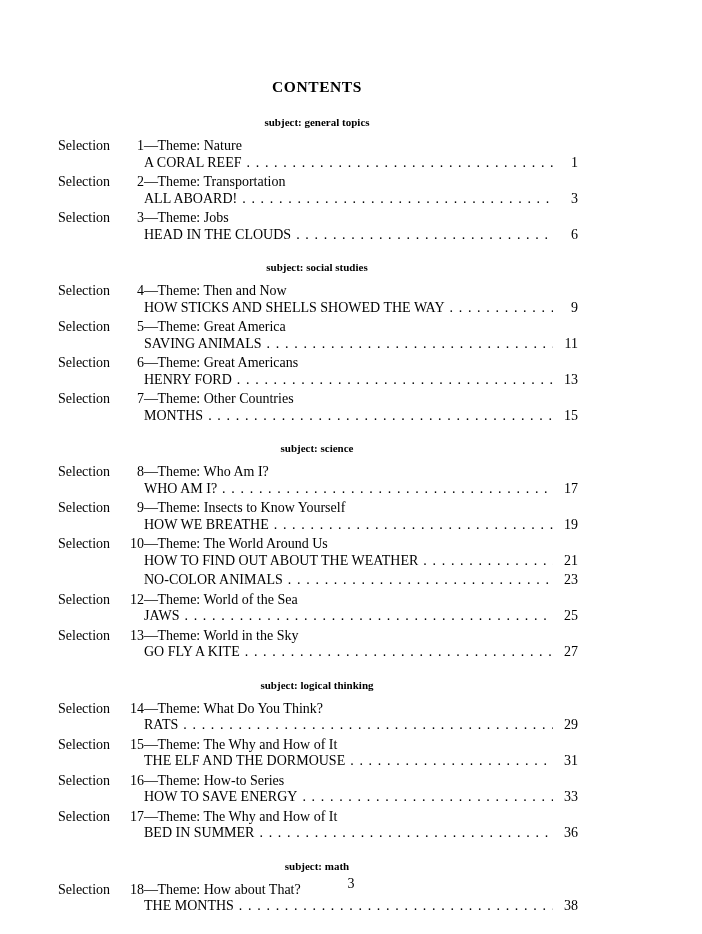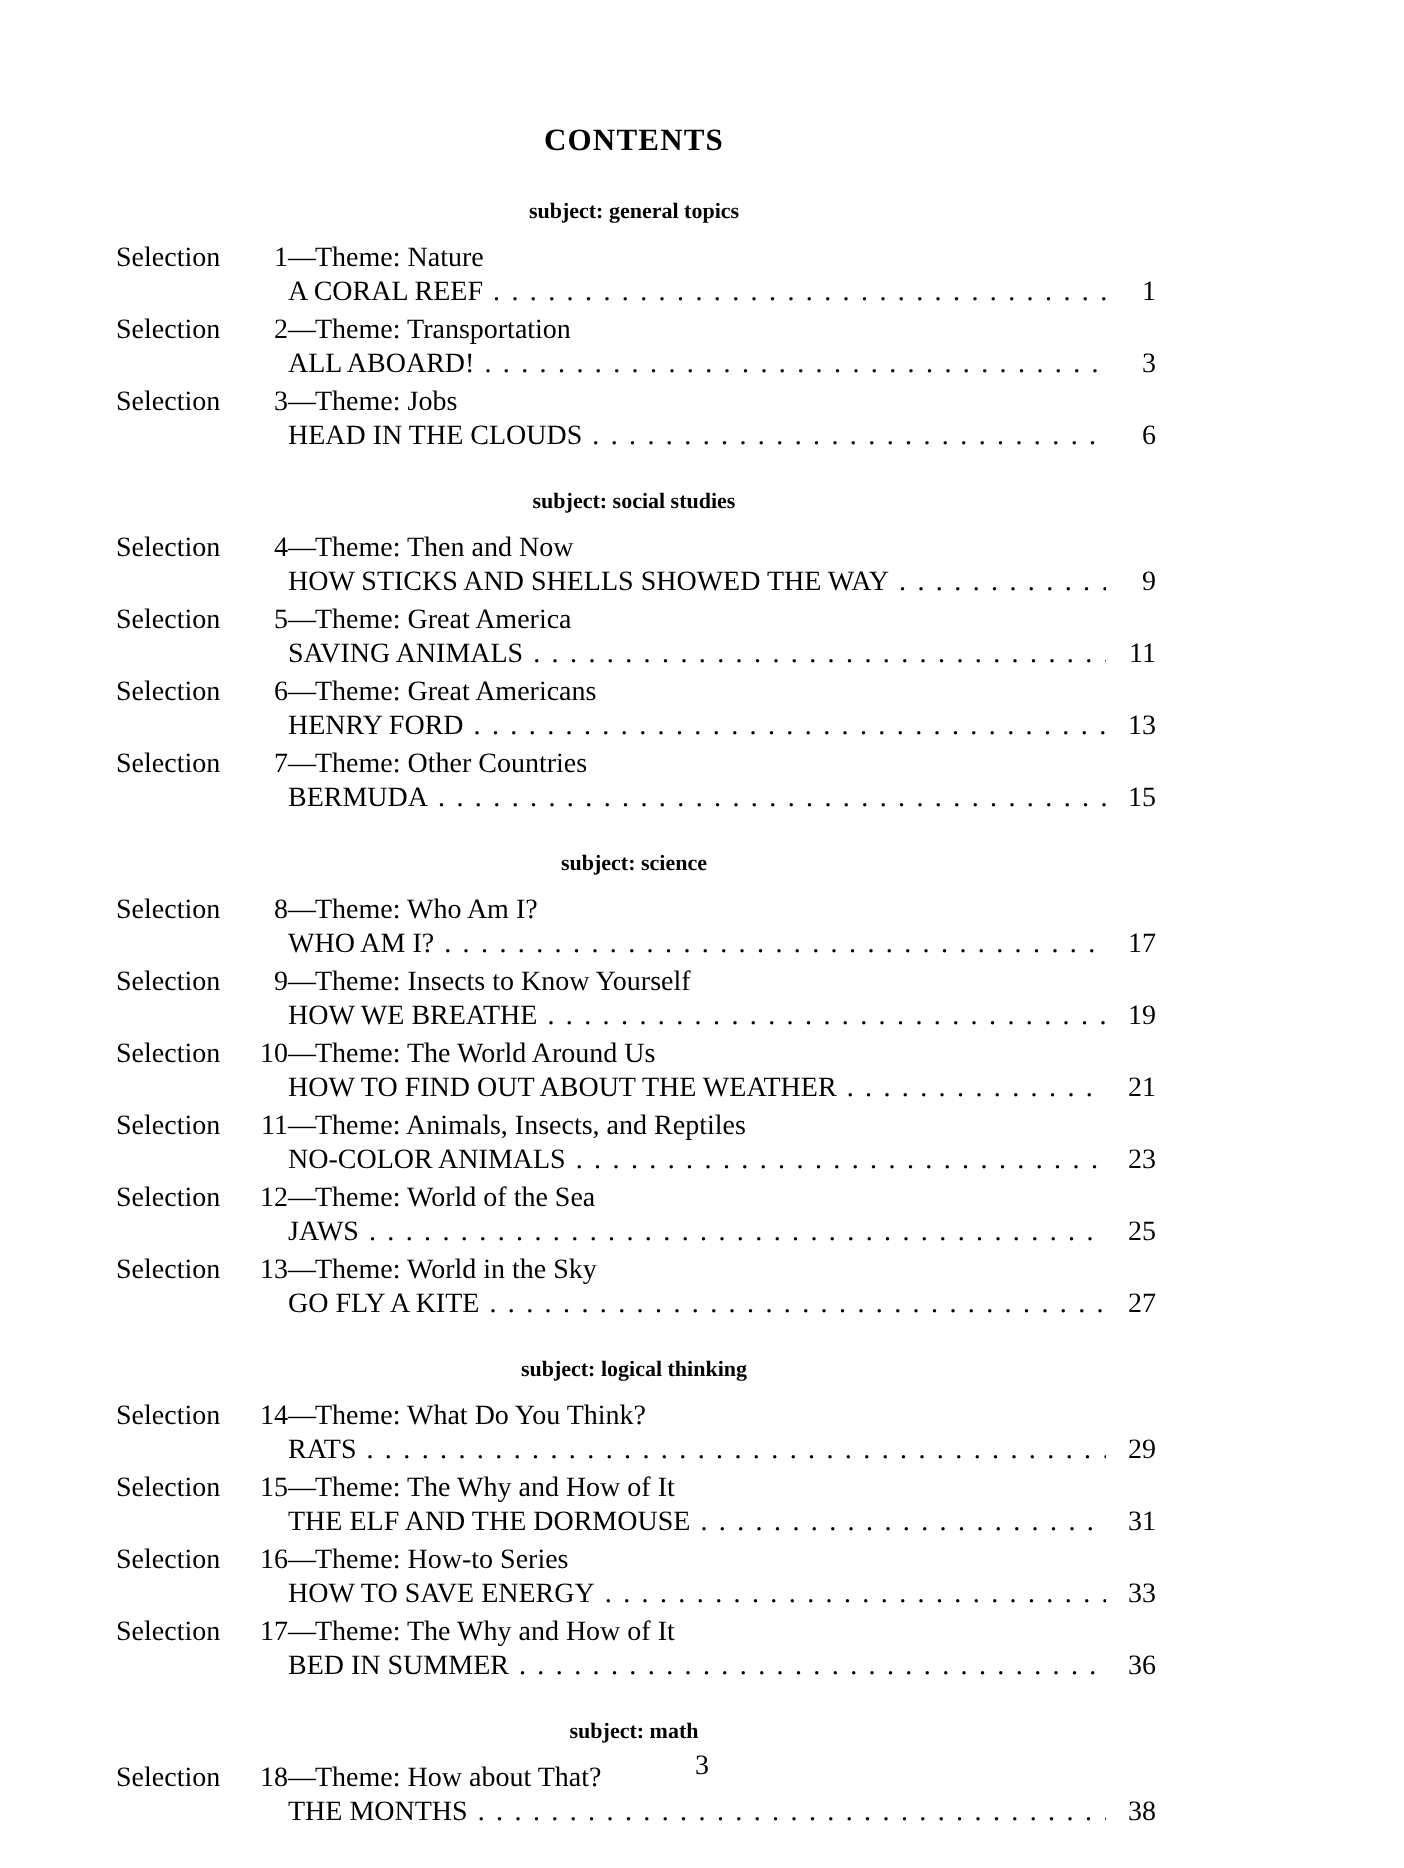--- a/index.html
+++ b/index.html
@@ -12,21 +12,21 @@
     height: 934px;
     font-family: "Liberation Serif", serif;
     color: #000000;
     position: relative;
     overflow: hidden;
   }
   .page {
     width: 634px;
     height: 934px;
     box-sizing: border-box;
-    padding: 62px 56px 0 56px;
+    padding: 78px 56px 0 56px;
     position: relative;
   }
   .doc-title {
     text-align: center;
     font-weight: bold;
     font-size: 15.5px;
     letter-spacing: 0.6px;
     margin: 0 0 20px 0;
   }
   .section-heading {
@@ -154,21 +154,21 @@
           <div class="entry-line1"><span class="sel-word">Selection</span><span class="sel-num">6</span><span class="dash">—</span><span>Theme: Great Americans</span></div>
           <div class="entry-line2">
             <span class="title-text">HENRY FORD</span>
             <span class="leader">. . . . . . . . . . . . . . . . . . . . . . . . . . . . . . . . . . . . . . . . . . . . . . . . . . . . . . . . . . . . . . . . . . . . . . . . . . . . . . . . . . . . . . . . . </span>
             <span class="page-num">13</span>
           </div>
         </div>
         <div class="entry">
           <div class="entry-line1"><span class="sel-word">Selection</span><span class="sel-num">7</span><span class="dash">—</span><span>Theme: Other Countries</span></div>
           <div class="entry-line2">
-            <span class="title-text">BERMUDA</span>
+            <span class="title-text">MONTHS</span>
             <span class="leader">. . . . . . . . . . . . . . . . . . . . . . . . . . . . . . . . . . . . . . . . . . . . . . . . . . . . . . . . . . . . . . . . . . . . . . . . . . . . . . . . . . . . . . . . . </span>
             <span class="page-num">15</span>
           </div>
         </div>
       </div>
       <div class="section">
         <div class="section-heading">subject: science</div>
         <div class="entry">
           <div class="entry-line1"><span class="sel-word">Selection</span><span class="sel-num">8</span><span class="dash">—</span><span>Theme: Who Am I?</span></div>
           <div class="entry-line2">
@@ -187,21 +187,20 @@
         </div>
         <div class="entry">
           <div class="entry-line1"><span class="sel-word">Selection</span><span class="sel-num">10</span><span class="dash">—</span><span>Theme: The World Around Us</span></div>
           <div class="entry-line2">
             <span class="title-text">HOW TO FIND OUT ABOUT THE WEATHER</span>
             <span class="leader">. . . . . . . . . . . . . . . . . . . . . . . . . . . . . . . . . . . . . . . . . . . . . . . . . . . . . . . . . . . . . . . . . . . . . . . . . . . . . . . . . . . . . . . . . </span>
             <span class="page-num">21</span>
           </div>
         </div>
         <div class="entry">
-          <div class="entry-line1"><span class="sel-word">Selection</span><span class="sel-num">11</span><span class="dash">—</span><span>Theme: Animals, Insects, and Reptiles</span></div>
           <div class="entry-line2">
             <span class="title-text">NO-COLOR ANIMALS</span>
             <span class="leader">. . . . . . . . . . . . . . . . . . . . . . . . . . . . . . . . . . . . . . . . . . . . . . . . . . . . . . . . . . . . . . . . . . . . . . . . . . . . . . . . . . . . . . . . . </span>
             <span class="page-num">23</span>
           </div>
         </div>
         <div class="entry">
           <div class="entry-line1"><span class="sel-word">Selection</span><span class="sel-num">12</span><span class="dash">—</span><span>Theme: World of the Sea</span></div>
           <div class="entry-line2">
             <span class="title-text">JAWS</span>

